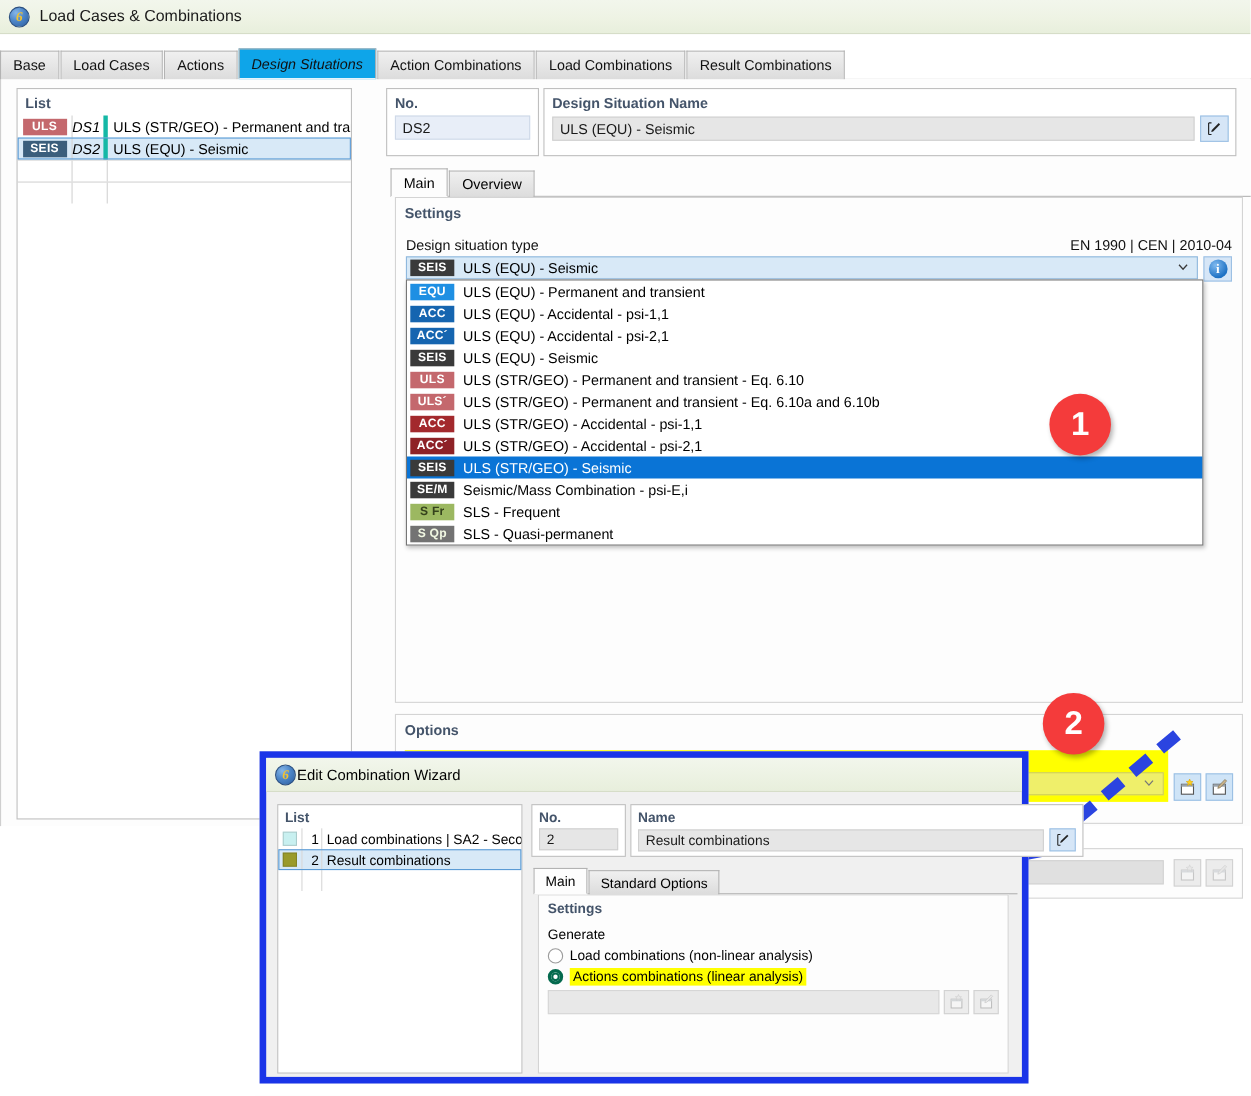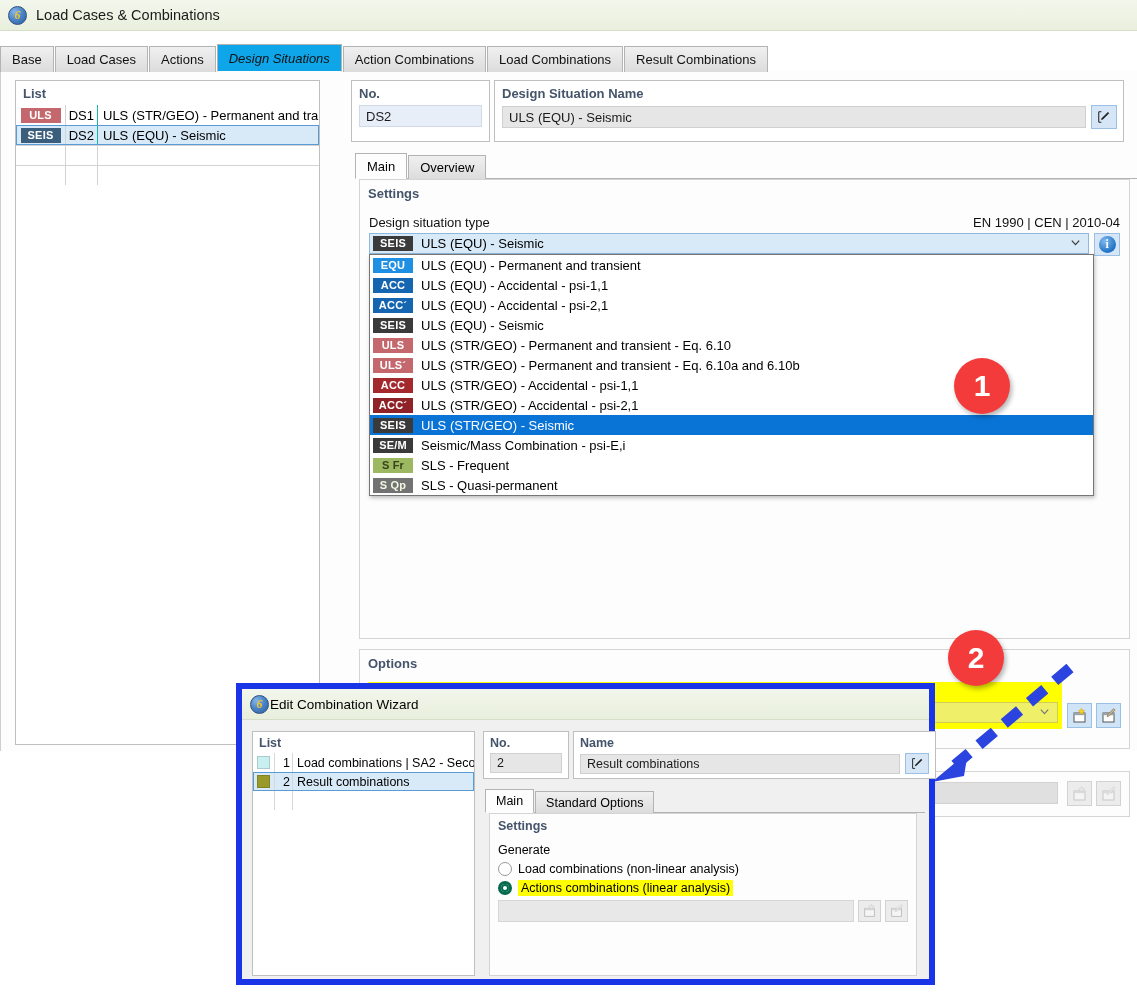--- a/index.html
+++ b/index.html
@@ -74,21 +74,21 @@
   .lrow{ display:flex; align-items:stretch; height:20px; font-size:13px; }
   .lrow.sel{ background:#d8e9f7; outline:1px solid #5b9bd5; outline-offset:-1px; }
   .lbadge-cell{ width:50px; display:flex; align-items:center; justify-content:center;
                 border-right:1px solid #d3d3d3; }
   .badge{
     display:inline-block; width:40px; text-align:center;
     font-size:11px; font-weight:bold; color:#fff;
     line-height:15px; height:15px; letter-spacing:.2px;
   }
   .lnum-cell{ width:32px; display:flex; align-items:center; justify-content:flex-end;
-              padding-right:3px; border-right:1px solid #14b8a6; }
+              padding-right:3px; border-right:4px solid #14b8a6;font-style:italic; }
   .ltext-cell{ flex:1; display:flex; align-items:center; padding-left:5px;
                overflow:hidden; white-space:nowrap; }
   .lgrid-empty{ border-top:1px solid #d3d3d3; height:20px; display:flex; }
   .lgrid-empty .c1{ width:50px; border-right:1px solid #d3d3d3;}
   .lgrid-empty .c2{ width:32px; border-right:1px solid #d3d3d3;}
 
   
   #rightcol{ position:absolute; left:336px; top:0; width:801px; height:680px; }
 
   
@@ -215,21 +215,21 @@
   .dl-sw{ width:13px;height:13px; border:1px solid rgba(0,0,0,.15); }
   .dl-c2{ width:18px; display:flex; align-items:center; justify-content:flex-end;
           padding-right:2px; border-right:1px solid #d8d8d8;}
   .dl-c3{ flex:1; display:flex; align-items:center; padding-left:4px;
           white-space:nowrap; overflow:hidden; }
   #dlg-nobox{
     position:absolute; left:241px; top:42px; width:86px; height:48px;
     background:#fff; border:1px solid #bfbfbf;
   }
   #dlg-namebox{
-    position:absolute; left:331px; top:42px; width:363px; height:48px;
+    position:absolute; left:331px; top:42px; width:412px; height:48px;
     background:#fff; border:1px solid #bfbfbf;
   }
   #dlg-tabs{
     position:absolute; left:243px; top:100px; width:440px; height:24px;
     display:flex; align-items:flex-end;
   }
   #dlg-tabs:after{ content:""; position:absolute;left:0;right:0;bottom:0;height:1px;background:#b3b3b3;}
   .dtab{
     height:22px;padding:0 10px;display:flex;align-items:center;font-size:12.5px;
     background:linear-gradient(to bottom,#f0f0f0,#dcdcdc);

